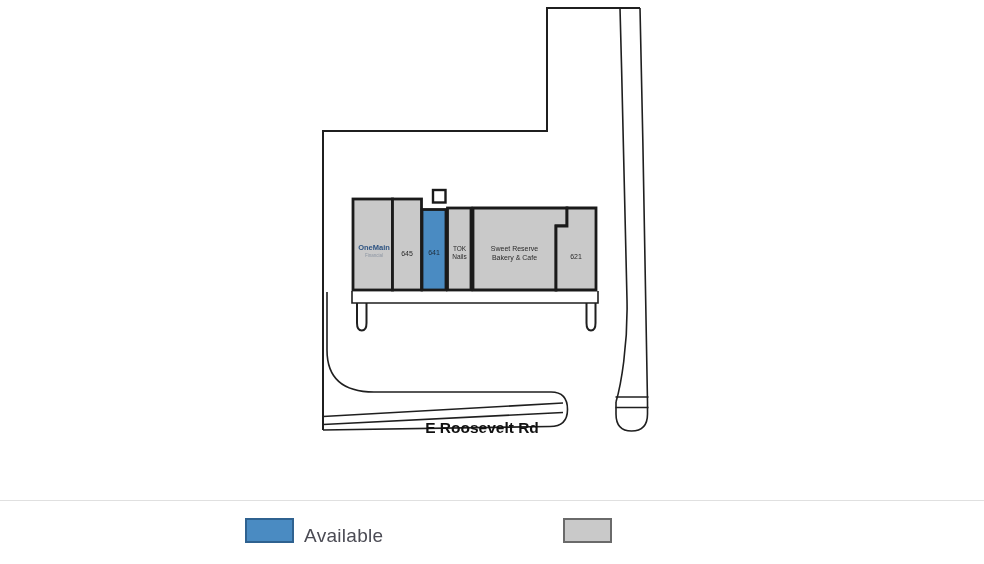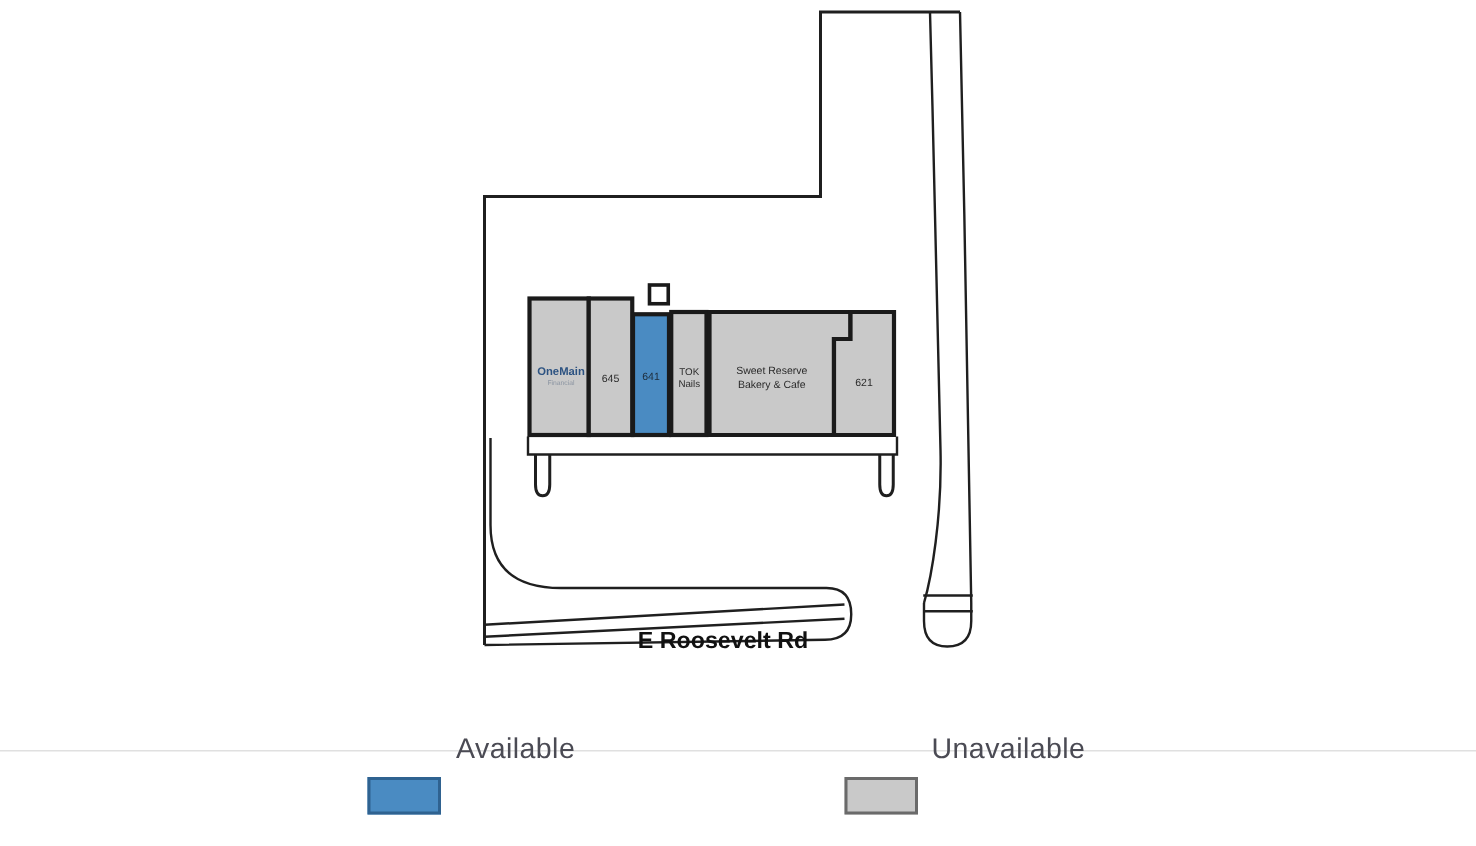--- a/index.html
+++ b/index.html
@@ -25,21 +25,21 @@
   .lbl-small{font-size:6.5px;color:#2b2b2b;}
   .street-label{
     position:absolute;transform:translate(-50%,-50%);
     font-size:15.5px;font-weight:bold;color:#111;white-space:nowrap;
   }
   .divider{position:absolute;left:0;top:500px;width:984px;height:1px;background:#e0e0e0;}
   .swatch{position:absolute;width:49px;height:25px;box-sizing:border-box;}
   .swatch-available{left:245px;top:518px;background:#4a8bc2;border:2px solid #2f6290;}
   .swatch-unavailable{left:563px;top:518px;background:#c9c9c9;border:2px solid #6a6a6a;}
   .legend-label{
-    position:absolute;transform:translateY(-50%);top:500px;
+    position:absolute;transform:translateY(-50%);top:536px;
     font-size:19px;color:#4b4b54;letter-spacing:.3px;white-space:nowrap;
   }
   .legend-label-available{left:304px;}
   .legend-label-unavailable{left:621px;}
 </style>
 </head>
 <body>
 
 <div class="page">
 
@@ -87,15 +87,14 @@
   <div class="lbl lbl-unit" style="left:576px;top:256px;">621</div>
 
   <div class="street-label" style="left:482px;top:428px;">E Roosevelt Rd</div>
 
   <div class="divider"></div>
 
   <div class="swatch swatch-available"></div>
   <div class="legend-label legend-label-available">Available</div>
 
   <div class="swatch swatch-unavailable"></div>
-  <div class="legend-label legend-label-unavailable">Unavailable</div>
 
 </div>
 
 </body></html>

